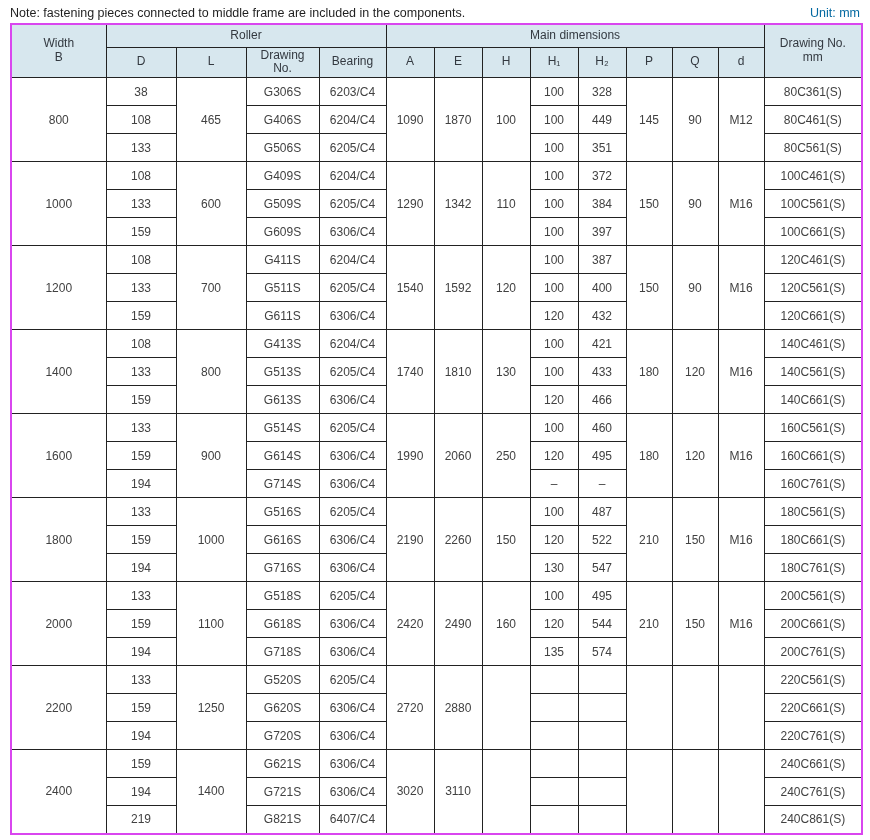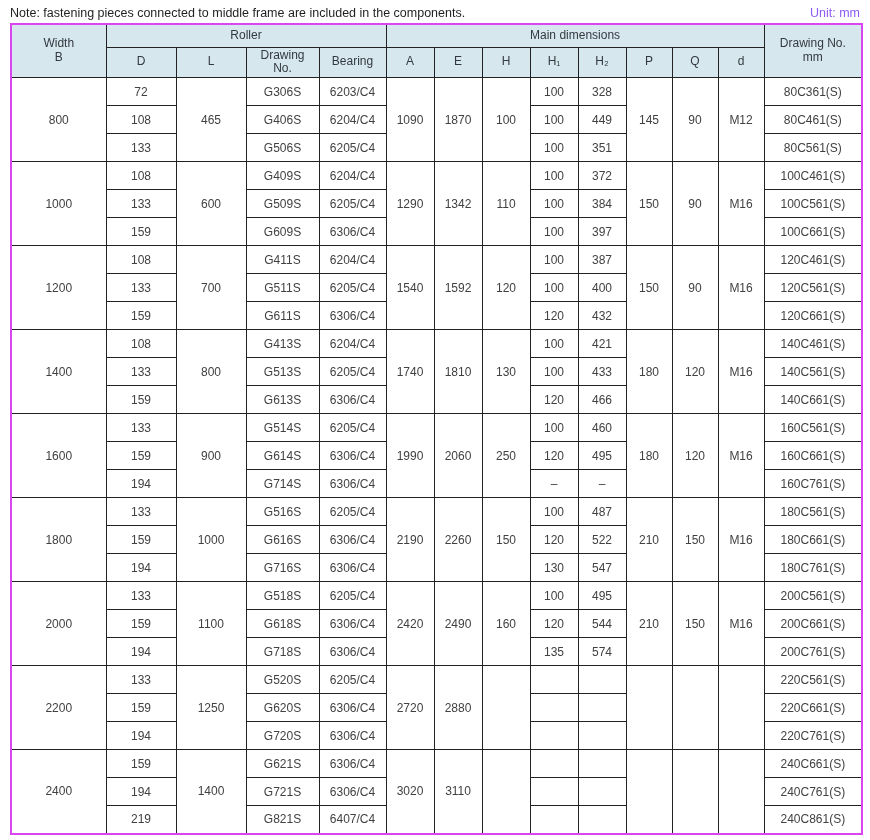--- a/index.html
+++ b/index.html
@@ -20,21 +20,21 @@
     align-items: flex-end;
     padding: 2px 0 3px 0;
     gap: 30px;
   }
   .note {
     font-size: 12.5px;
     color: #1f1f1f;
   }
   .unit {
     font-size: 12.5px;
-    color: #8b5cf6;
+    color: #0369a1;
     padding-right: 2px;
     margin-left: 33px;
   }
   table.spec {
     border-collapse: collapse;
     table-layout: fixed;
     width: 851px;
     border: 2px solid #d946ef;
   }
   table.spec th, table.spec td {
@@ -107,21 +107,21 @@
         <th>H₁</th>
         <th>H₂</th>
         <th>P</th>
         <th>Q</th>
         <th>d</th>
       </tr>
     </thead>
     <tbody>
         <tr>
           <td rowspan="3">800</td>
-          <td>72</td>
+          <td>38</td>
           <td rowspan="3">465</td>
           <td>G306S</td>
           <td>6203/C4</td>
           <td rowspan="3">1090</td>
           <td rowspan="3">1870</td>
           <td rowspan="3">100</td>
           <td>100</td>
           <td>328</td>
           <td rowspan="3">145</td>
           <td rowspan="3">90</td>

